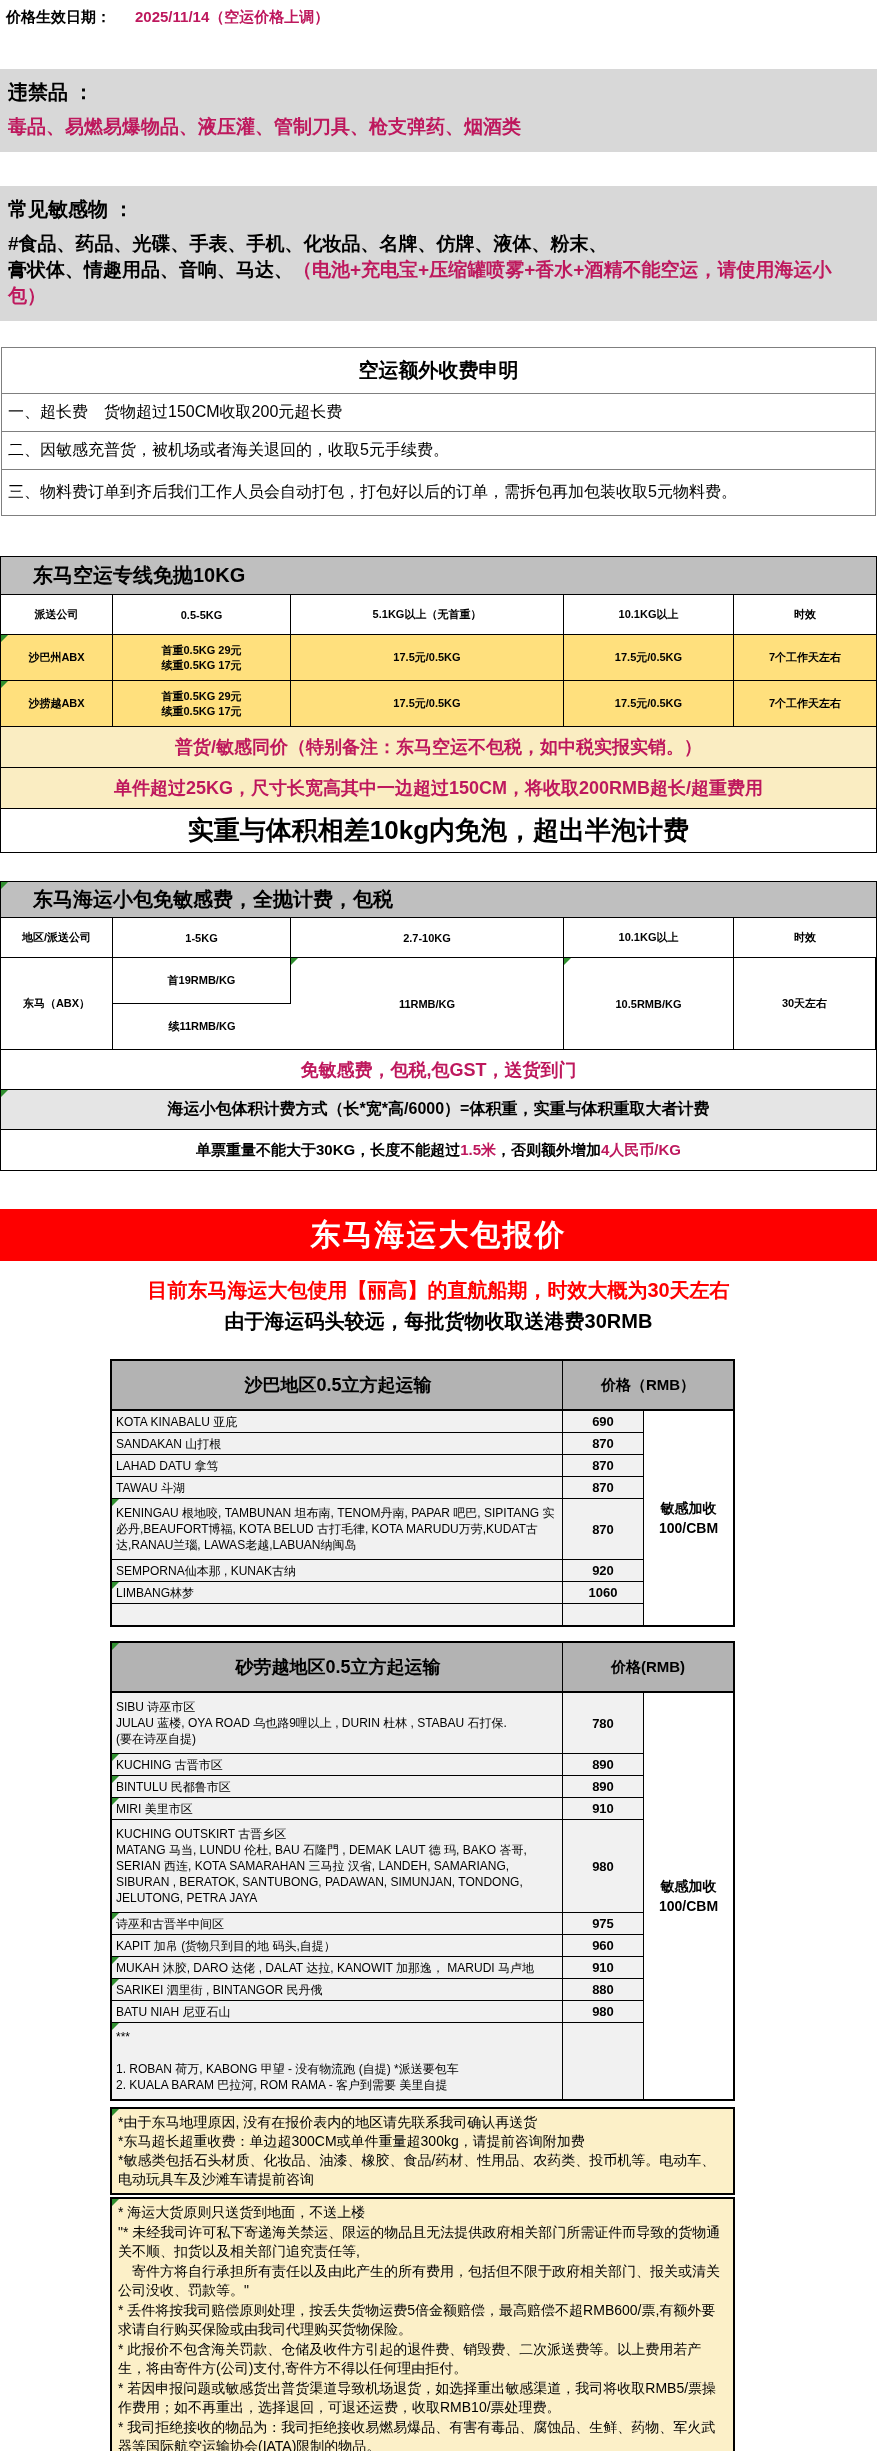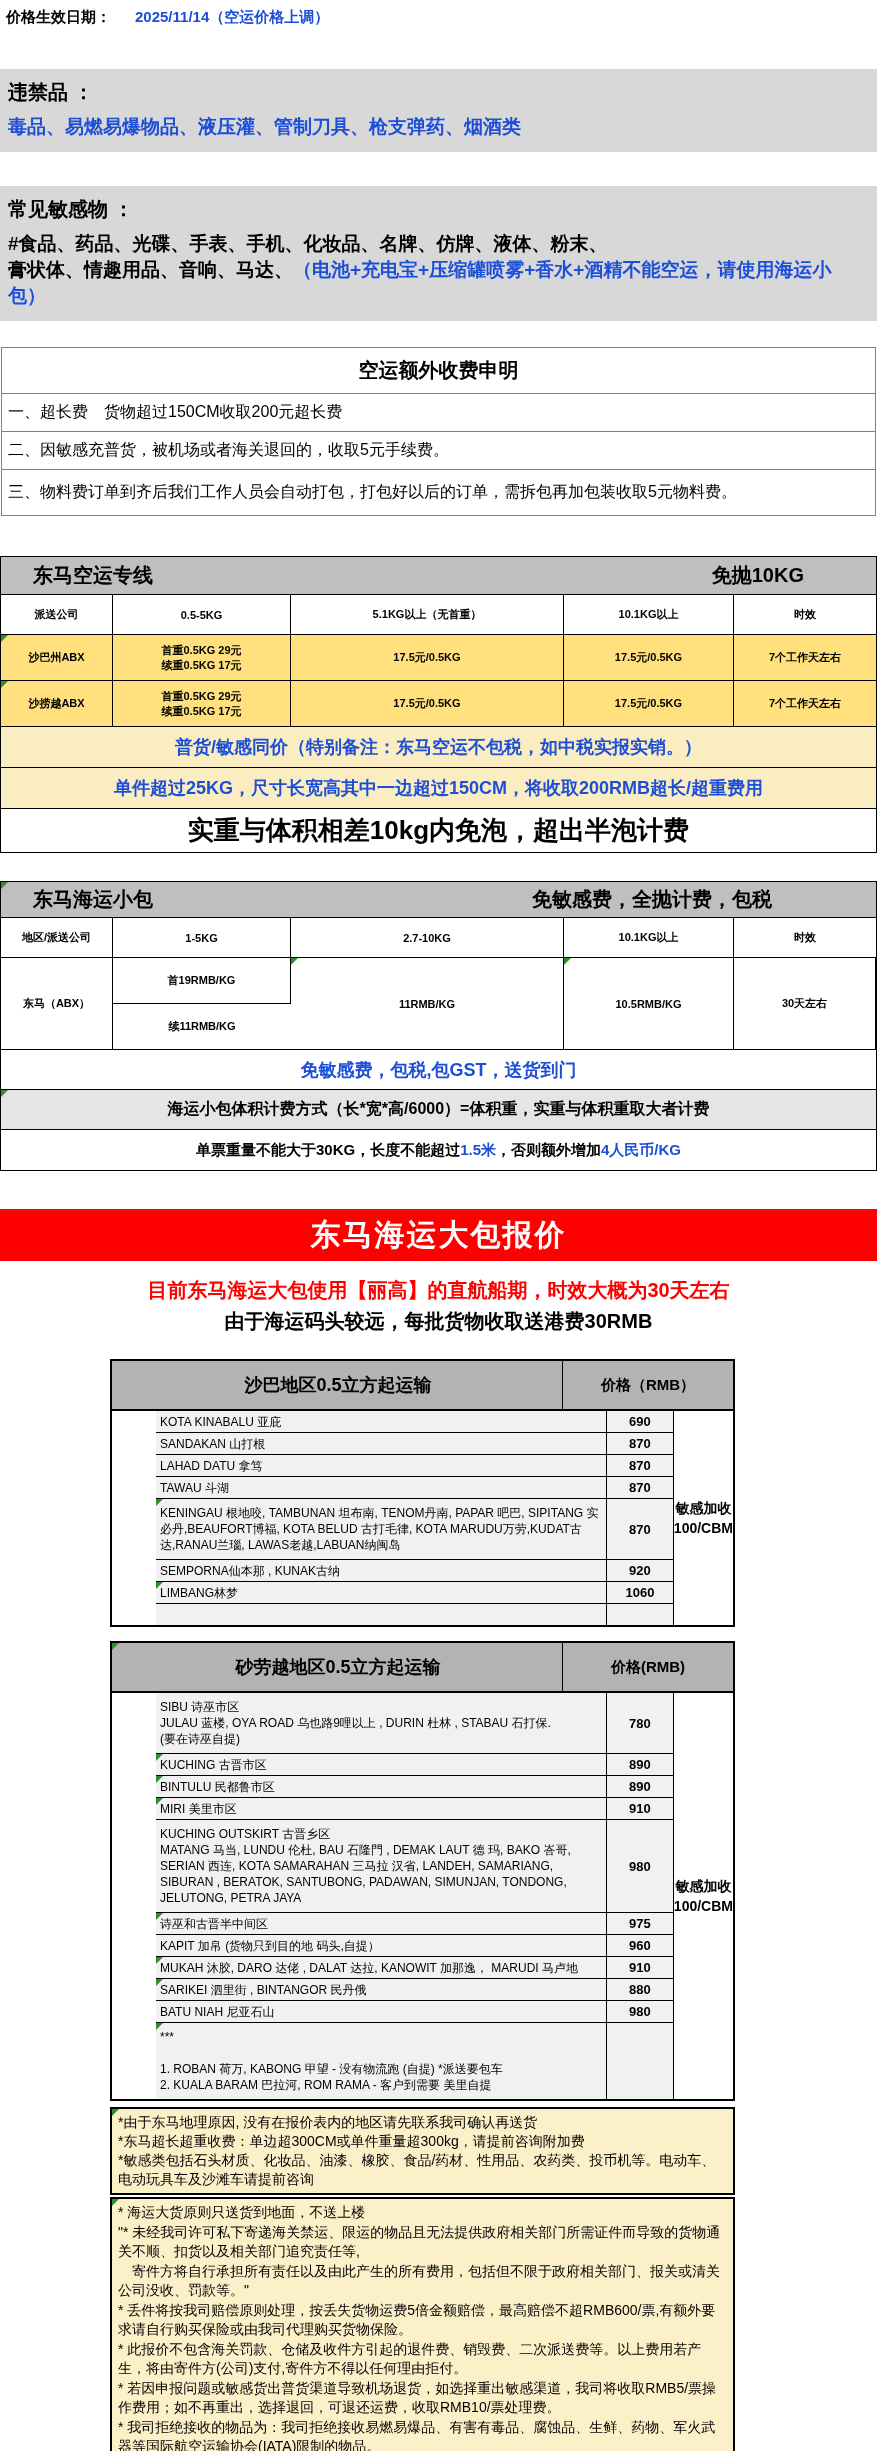--- a/index.html
+++ b/index.html
@@ -1,18 +1,18 @@
 <!DOCTYPE html>
 <html><head>
 <meta charset="utf-8">
 <style>
   * { margin:0; padding:0; box-sizing:border-box; }
   html,body { background:#fff; }
   body { width:877px; font-family:"Liberation Sans", sans-serif; color:#000; }
-  .red { color:#1d4ed8; }
+  .red { color:#be185d; }
   .gc { position:relative; }
   .gc::before { content:""; position:absolute; top:0; left:0; border-top:7px solid #2f8f2f; border-right:7px solid transparent; }
 
   
   .date-line { margin:8px 0 0 6px; font-size:15px; font-weight:bold; }
   .date-line .red { margin-left:24px; }
 
   
   .graybox { background:#D8D8D8; margin-top:34px; padding:10px 14px 12px 8px; }
   .graybox.second { margin-top:42px; }
@@ -20,21 +20,21 @@
   .gb-body { font-size:19px; font-weight:bold; line-height:26px; }
 
   
   .sur-table { margin:26px 1px 0 1px; border:1px solid #7f7f7f; }
   .sur-title { border-bottom:1px solid #7f7f7f; text-align:center; font-size:20px; font-weight:bold; padding:9px 0; }
   .sur-row { border-bottom:1px solid #7f7f7f; font-size:16px; padding:8px 6px; }
   .sur-row:last-child { border-bottom:none; padding:12px 6px; }
 
   
   .ptable { margin-top:40px; border:1px solid #000; }
-  .tbar { background:#BFBFBF; display:flex; align-items:center; justify-content:space-between; height:38px; border-bottom:1px solid #000; font-size:20px; font-weight:bold; }
+  .tbar { background:#BFBFBF; display:flex; align-items:center; height:38px; border-bottom:1px solid #000; font-size:20px; font-weight:bold; }
   .tbar .tl { padding-left:32px; }
   .tbar .tr { padding-right:72px; }
   .grid5 { display:grid; grid-template-columns:112px 178px 273px 170px 1fr; }
   .grid5 .cell { border-right:1px solid #000; border-bottom:1px solid #000; display:flex; flex-direction:column; align-items:center; justify-content:center; text-align:left; font-size:11px; font-weight:bold; }
   .grid5 .cell:last-child,.grid5 .cell.lastcol { border-right:none; }
   .hdr .cell { height:40px; background:#fff; }
   .yrow .cell { height:46px; background:#FFE07D; }
   .notice { border-bottom:1px solid #000; display:flex; align-items:center; justify-content:center; text-align:center; }
   .notice.pale { background:#FAEDC2; font-size:18px; font-weight:bold; height:41px; }
   .notice.big { background:#fff; font-size:26px; font-weight:bold; height:43px; border-bottom:none; }
@@ -53,21 +53,21 @@
   .banner { margin-top:38px; height:52px; background:#FE0000; color:#fff; font-size:30px; font-weight:bold; display:flex; align-items:center; justify-content:center; letter-spacing:2px; }
   .bigline1 { margin-top:16px; text-align:center; font-size:20px; font-weight:bold; color:#FF0000; }
   .bigline2 { margin-top:4px; text-align:center; font-size:20px; font-weight:bold; }
 
   
   .seatable { margin:24px 0 0 110px; width:625px; border:2px solid #000; }
   .seatable.second { margin-top:14px; }
   .sea-hdr { display:flex; background:#B3B3B3; border-bottom:2px solid #000; height:50px; font-weight:bold; }
   .sea-hdr-left { width:451px; border-right:1px solid #000; display:flex; align-items:center; justify-content:center; padding:0 12px 0 14px; font-size:18px; }
   .sea-hdr-right { flex:1; display:flex; align-items:center; justify-content:center; font-size:15px; }
-  .sea-body { display:flex;padding-left:44px; }
+  .sea-body { display:flex; }
   .sea-main { width:531px; }
   .sea-row { display:flex; border-bottom:1px solid #000; background:#F1F1F1; }
   .sea-row:last-child { border-bottom:none; }
   .sea-name { width:451px; border-right:1px solid #000; font-size:12px; line-height:16px; padding:2px 4px; min-height:21px; white-space:pre-line; display:flex; flex-direction:column; justify-content:center; }
   .sea-price { flex:1; display:flex; align-items:center; justify-content:center; font-size:13px; font-weight:bold; }
   .sea-extra { flex:1; border-left:1px solid #000; background:#fff; display:flex; flex-direction:column; align-items:center; justify-content:center; font-size:14px; font-weight:bold; line-height:20px; }
   .row-tall .sea-name { padding:6px 4px; }
 
   
   .notebox { margin:6px 0 0 110px; width:625px; border:2px solid #000; background:#FCF0C8; font-size:14px; line-height:19px; padding:4px 6px; }

